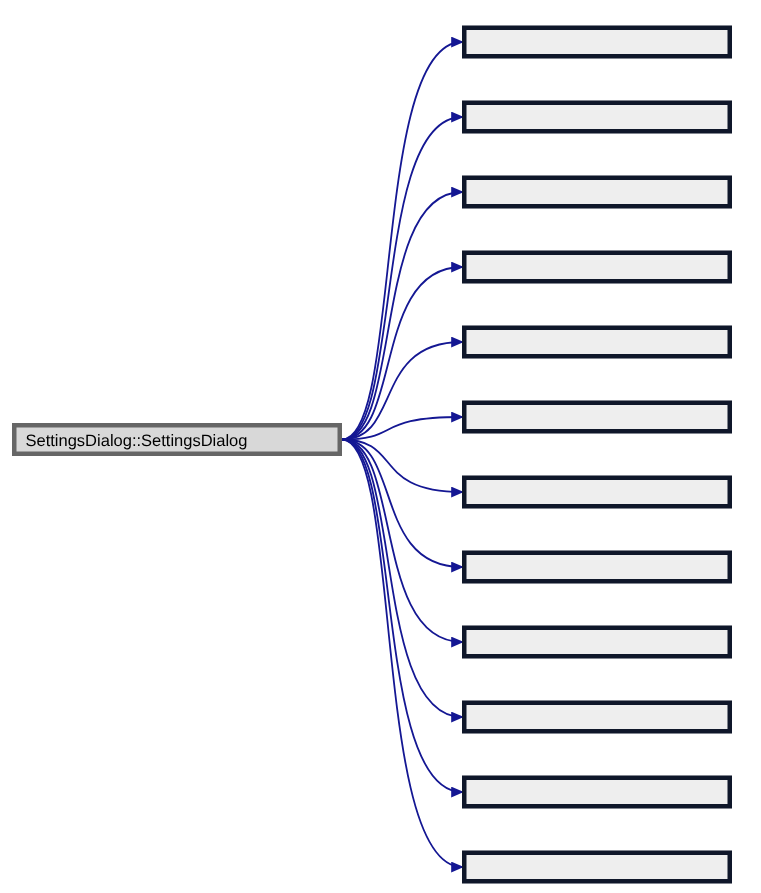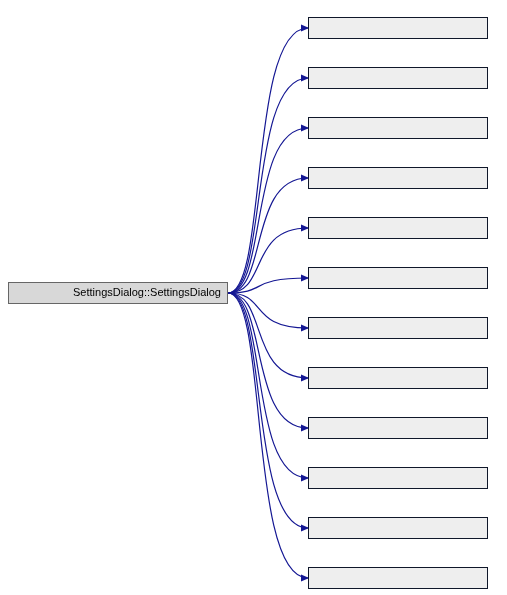--- a/index.html
+++ b/index.html
@@ -12,27 +12,27 @@
     font-size: 11px;
     overflow: hidden;
   }
   .canvas {
     position: relative;
     width: 507px;
     height: 595px;
   }
   .node {
     position: absolute;
-    border: 1px solid #0f172a;
+    border: 3px solid #0f172a;
     background: #eeeeee;
     color: #000;
     white-space: nowrap;
     padding: 2px 6px;
     box-sizing: border-box;
-    text-align: right;
+    text-align: left;
     line-height: 14px;
   }
   .source {
     border-color: #666;
     background: #d8d8d8;
   }
   svg.edges {
     position: absolute;
     left: 0;
     top: 0;

